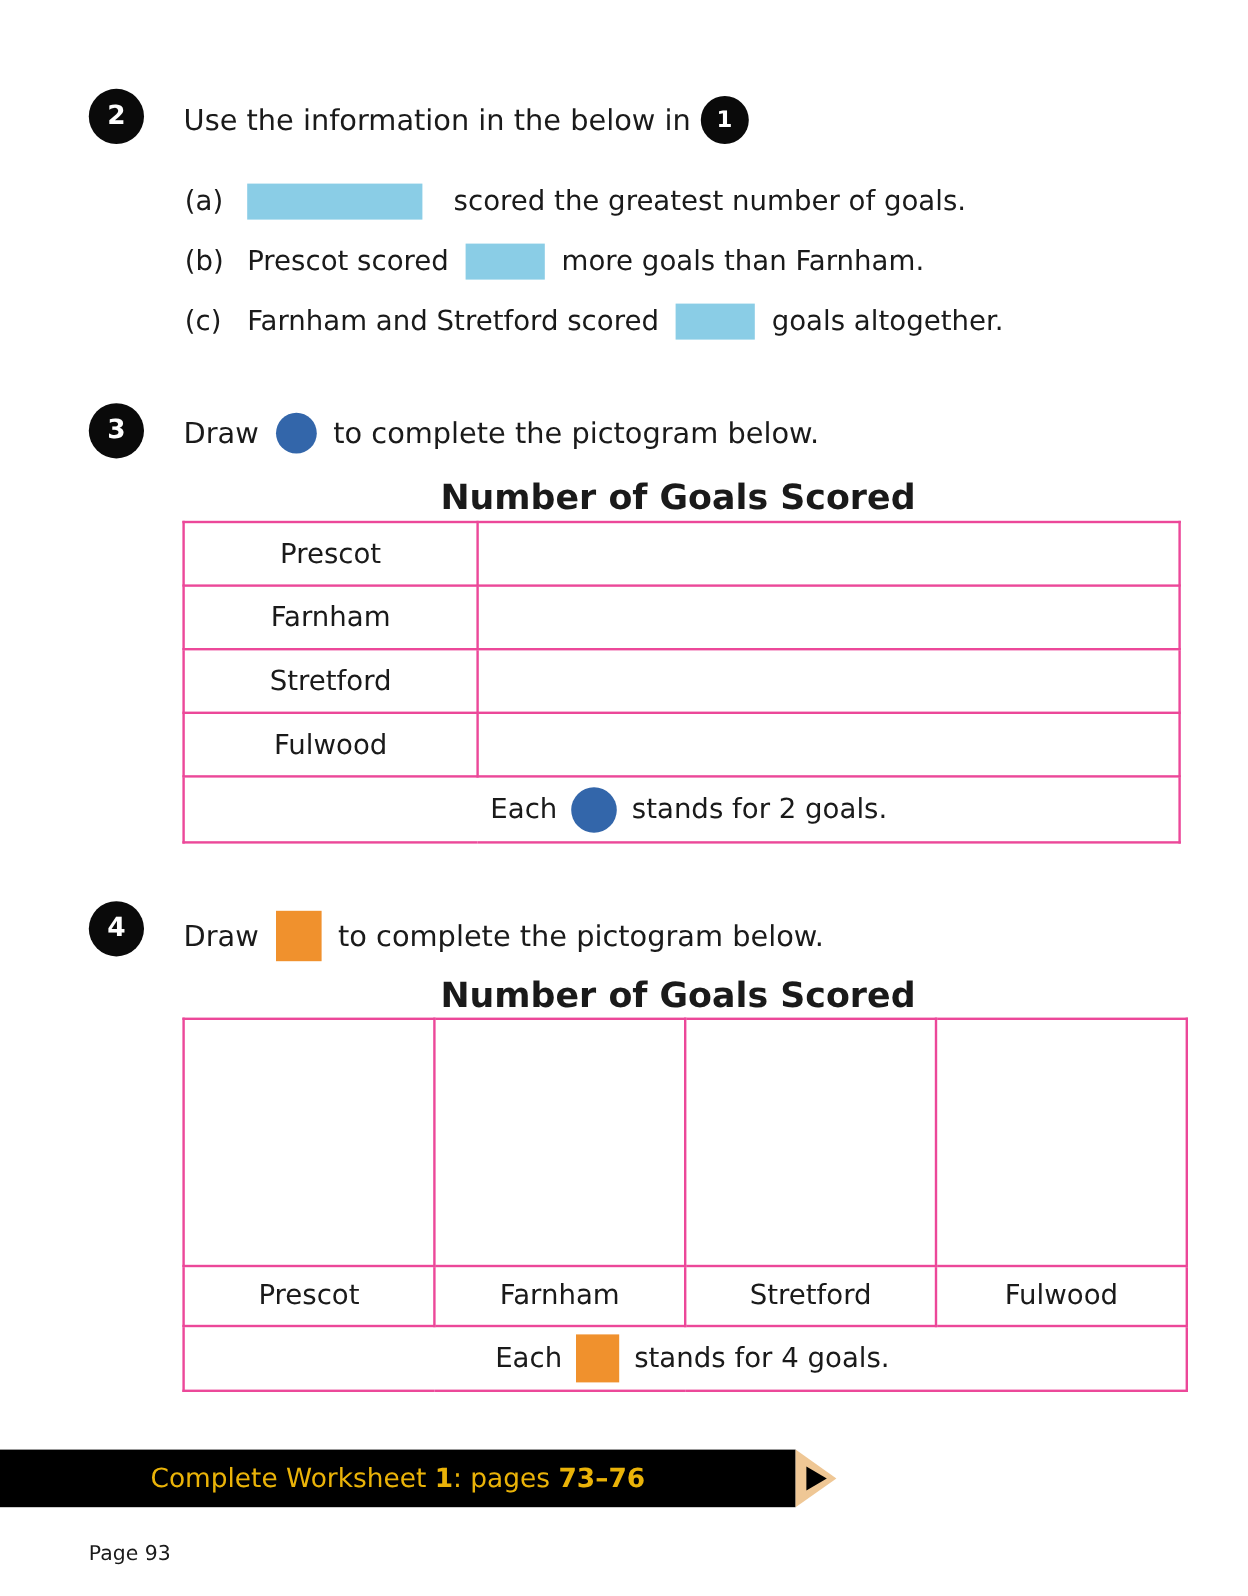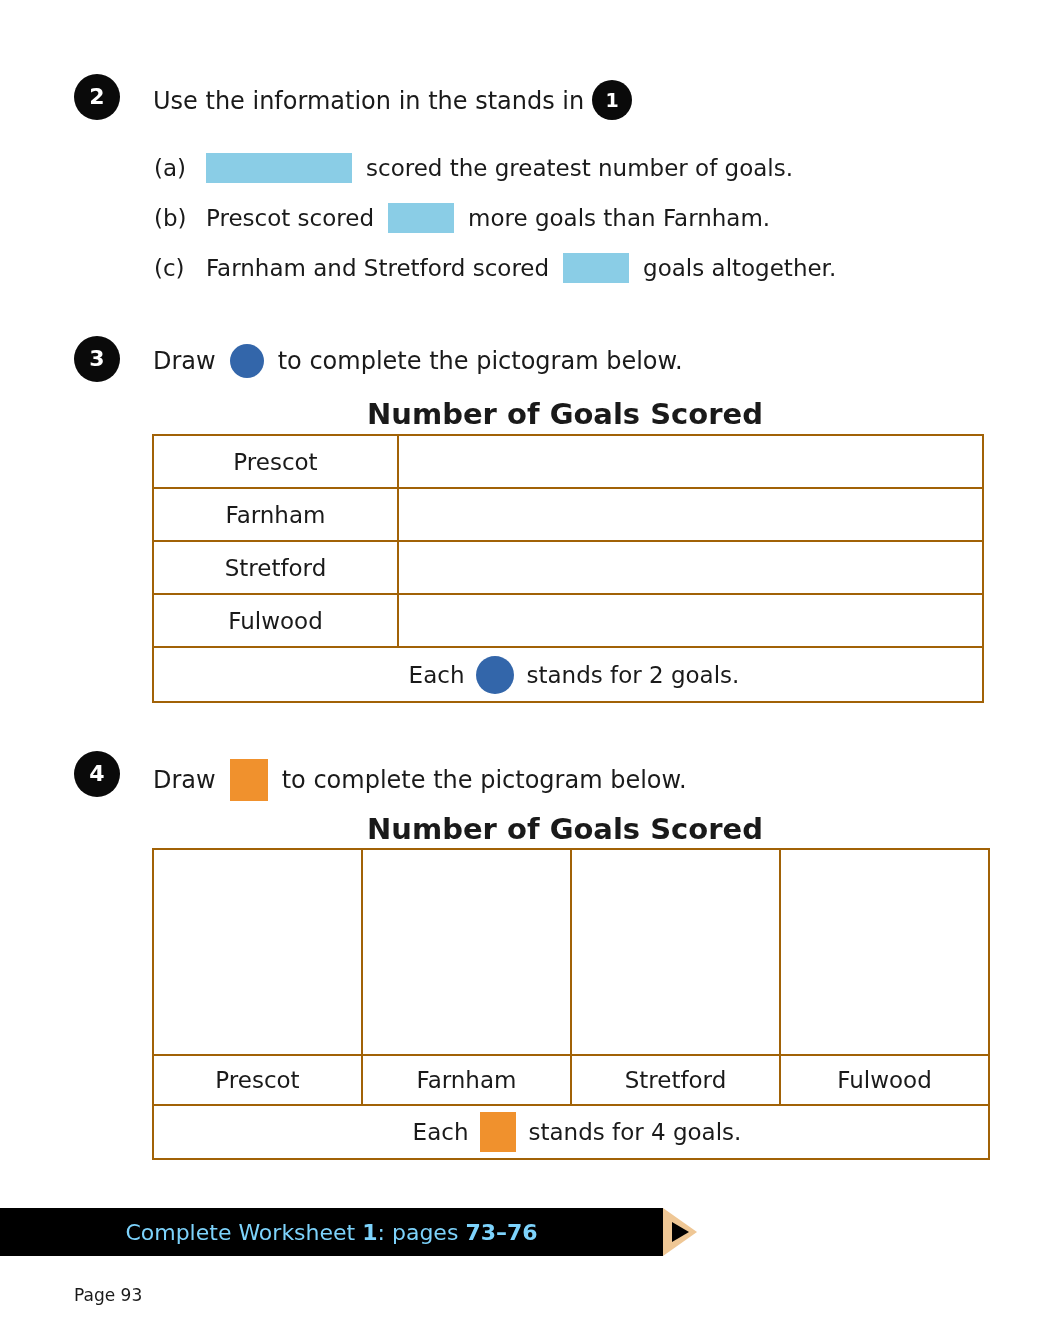--- a/index.html
+++ b/index.html
@@ -118,21 +118,21 @@
     white-space: nowrap;
   }
 
   
   .ptable {
     position: absolute;
     border-collapse: collapse;
     table-layout: fixed;
   }
   .ptable td {
-    border: 2px solid #a16207;
+    border: 2px solid #ec4899;
     font-size: 23px;
     text-align: center;
     padding: 0;
   }
   .key-row td {
     font-size: 23px;
     padding-left: 12px;
   }
   .key-inner {
     display: flex;
@@ -167,21 +167,21 @@
     left: 0;
     top: 0;
     width: 663px;
     height: 48px;
     background: #000000;
     display: flex;
     align-items: center;
     justify-content: center;
   }
   .pencil-text {
-    color: #7dd3fc;
+    color: #eab308;
     font-size: 22px;
     white-space: nowrap;
   }
   .pencil-text b { font-weight: 700; }
   .pencil-wood {
     position: absolute;
     left: 663px;
     top: 0;
     width: 0;
     height: 0;
@@ -226,29 +226,29 @@
 </head>
 <body>
 
 <div class="page">
 
   <div class="qbadge" style="left:74px; top:74px;">
     <span>2</span>
   </div>
 
   <div class="qtext" style="left:153px; top:82px;">
-    <span>Use the information in the stands in</span><span class="inline-badge">
+    <span>Use the information in the below in</span><span class="inline-badge">
         <span>1</span>
       </span>
   </div>
 
   <div class="sub-line" style="left:154px; top:153px;">
     <span class="sub-label">(a)</span>
     <span class="blank blank-wide"></span>
-    <span style="margin-left:14px;">scored the greatest number of goals.</span>
+    <span style="margin-left:26px;">scored the greatest number of goals.</span>
   </div>
 
   <div class="sub-line" style="left:154px; top:203px;">
     <span class="sub-label">(b)</span>
     <span>Prescot scored</span>
     <span class="blank blank-small" style="margin:0 14px;"></span>
     <span>more goals than Farnham.</span>
   </div>
 
   <div class="sub-line" style="left:154px; top:253px;">

